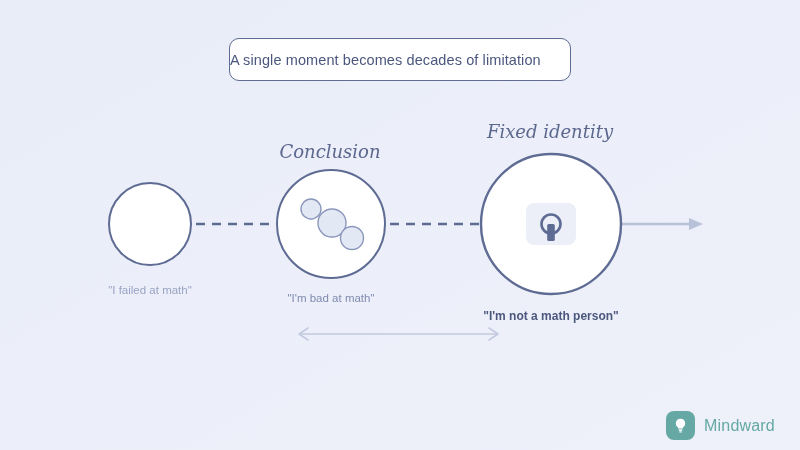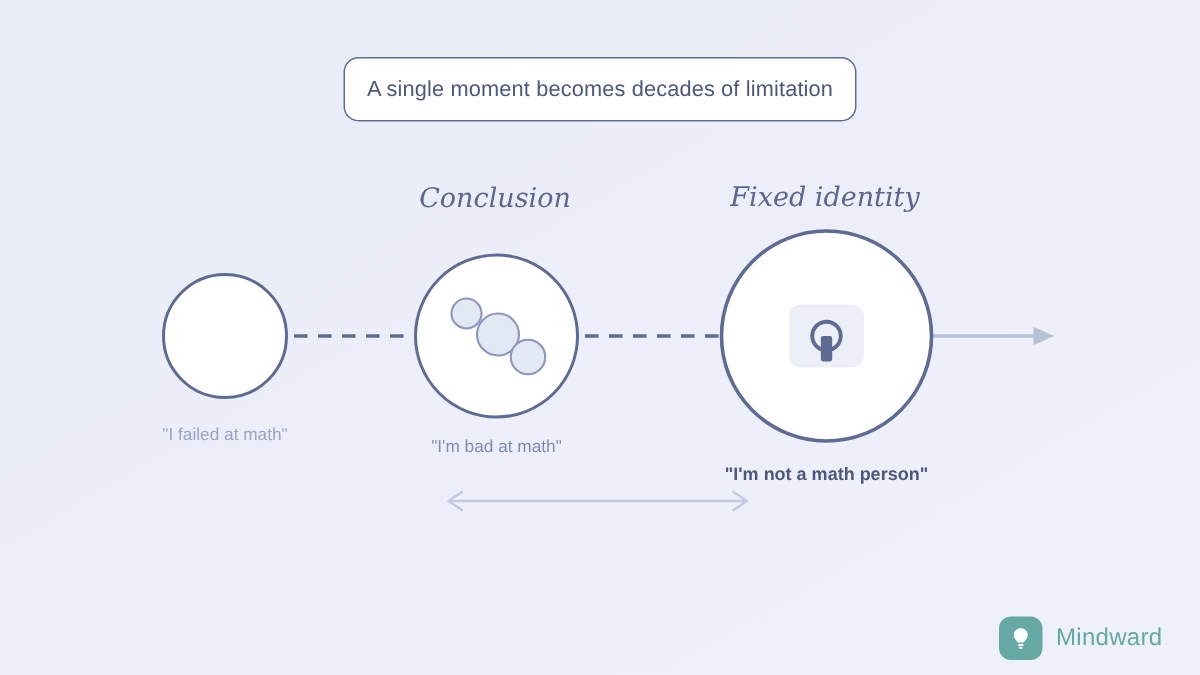--- a/index.html
+++ b/index.html
@@ -27,21 +27,20 @@
     left: 229px;
     top: 38px;
     width: 342px;
     height: 43px;
     box-sizing: border-box;
     background: #ffffff;
     border: 1.6px solid #5e6b93;
     border-radius: 10px;
     display: flex;
     align-items: center;
-    justify-content: center;
   }
   #title-text {
     font-size: 14.5px;
     color: #4b577d;
     letter-spacing: 0.1px;
     white-space: nowrap;
   }
 
   
   #diagram {
@@ -54,21 +53,21 @@
   .stage-heading {
     position: absolute;
     font-family: "DejaVu Serif", "Liberation Serif", serif;
     font-style: italic;
     font-size: 18px;
     color: #5c678e;
     white-space: nowrap;
     transform: translateX(-50%);
   }
   #heading-0 { left: 150px; top: 150px; }
-  #heading-1 { left: 330px; top: 122px; }
+  #heading-1 { left: 330px; top: 141px; }
   #heading-2 { left: 550px; top: 121px; }
 
   
   .caption {
     position: absolute;
     white-space: nowrap;
     transform: translateX(-50%);
     font-size: 11.5px;
   }
   #caption-0 {

